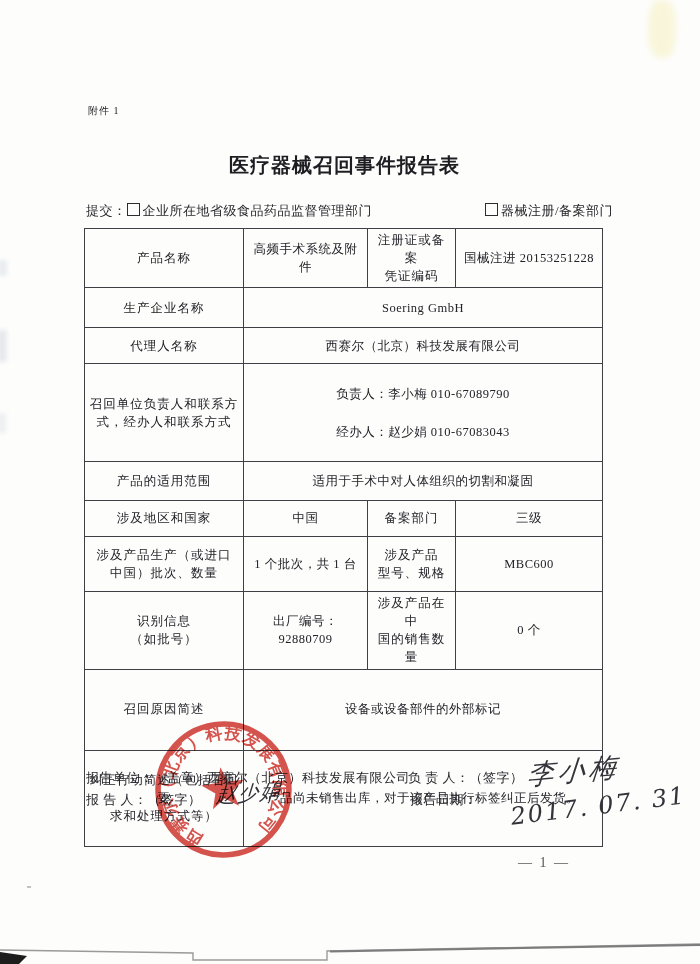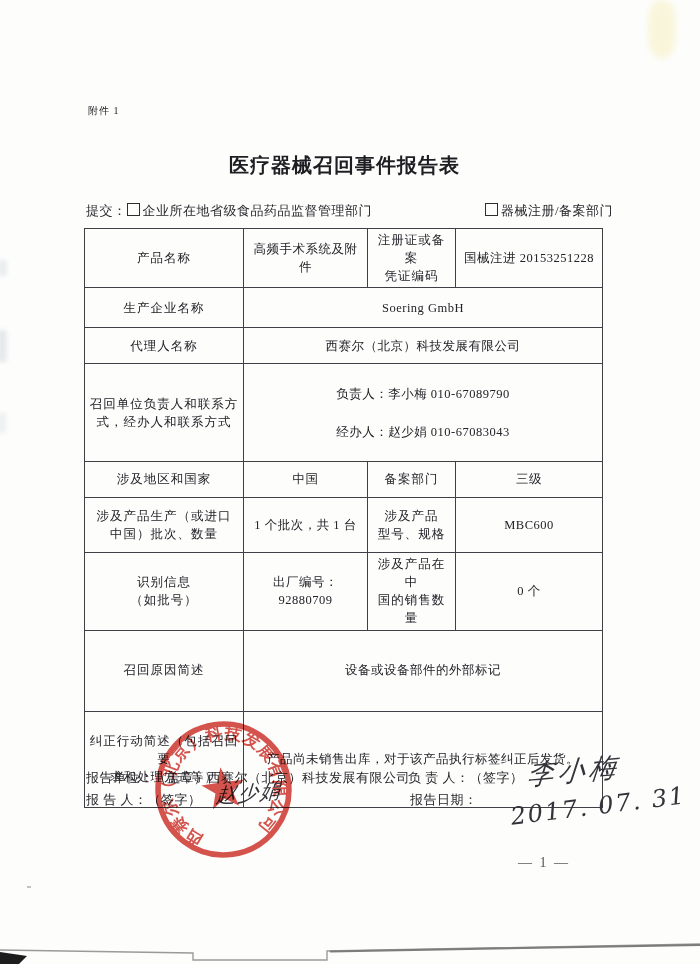--- a/index.html
+++ b/index.html
@@ -108,20 +108,24 @@
     <td class="val" colspan="3">西赛尔（北京）科技发展有限公司</td>
   </tr>
   <tr class="r3">
     <td class="lab">召回单位负责人和联系方
 式，经办人和联系方式</td>
     <td class="val" colspan="3">
       <div class="contact-line1">负责人：李小梅 010-67089790</div>
       <div>经办人：赵少娟 010-67083043</div>
     </td>
   </tr>
+  <tr class="r4">
+    <td class="lab">产品的适用范围</td>
+    <td class="val" colspan="3">适用于手术中对人体组织的切割和凝固</td>
+  </tr>
   <tr class="r5">
     <td class="lab">涉及地区和国家</td>
     <td class="val">中国</td>
     <td class="lab">备案部门</td>
     <td class="val">三级</td>
   </tr>
   <tr class="r6">
     <td class="lab">涉及产品生产（或进口
 中国）批次、数量</td>
     <td class="val">1 个批次，共 1 台</td>

